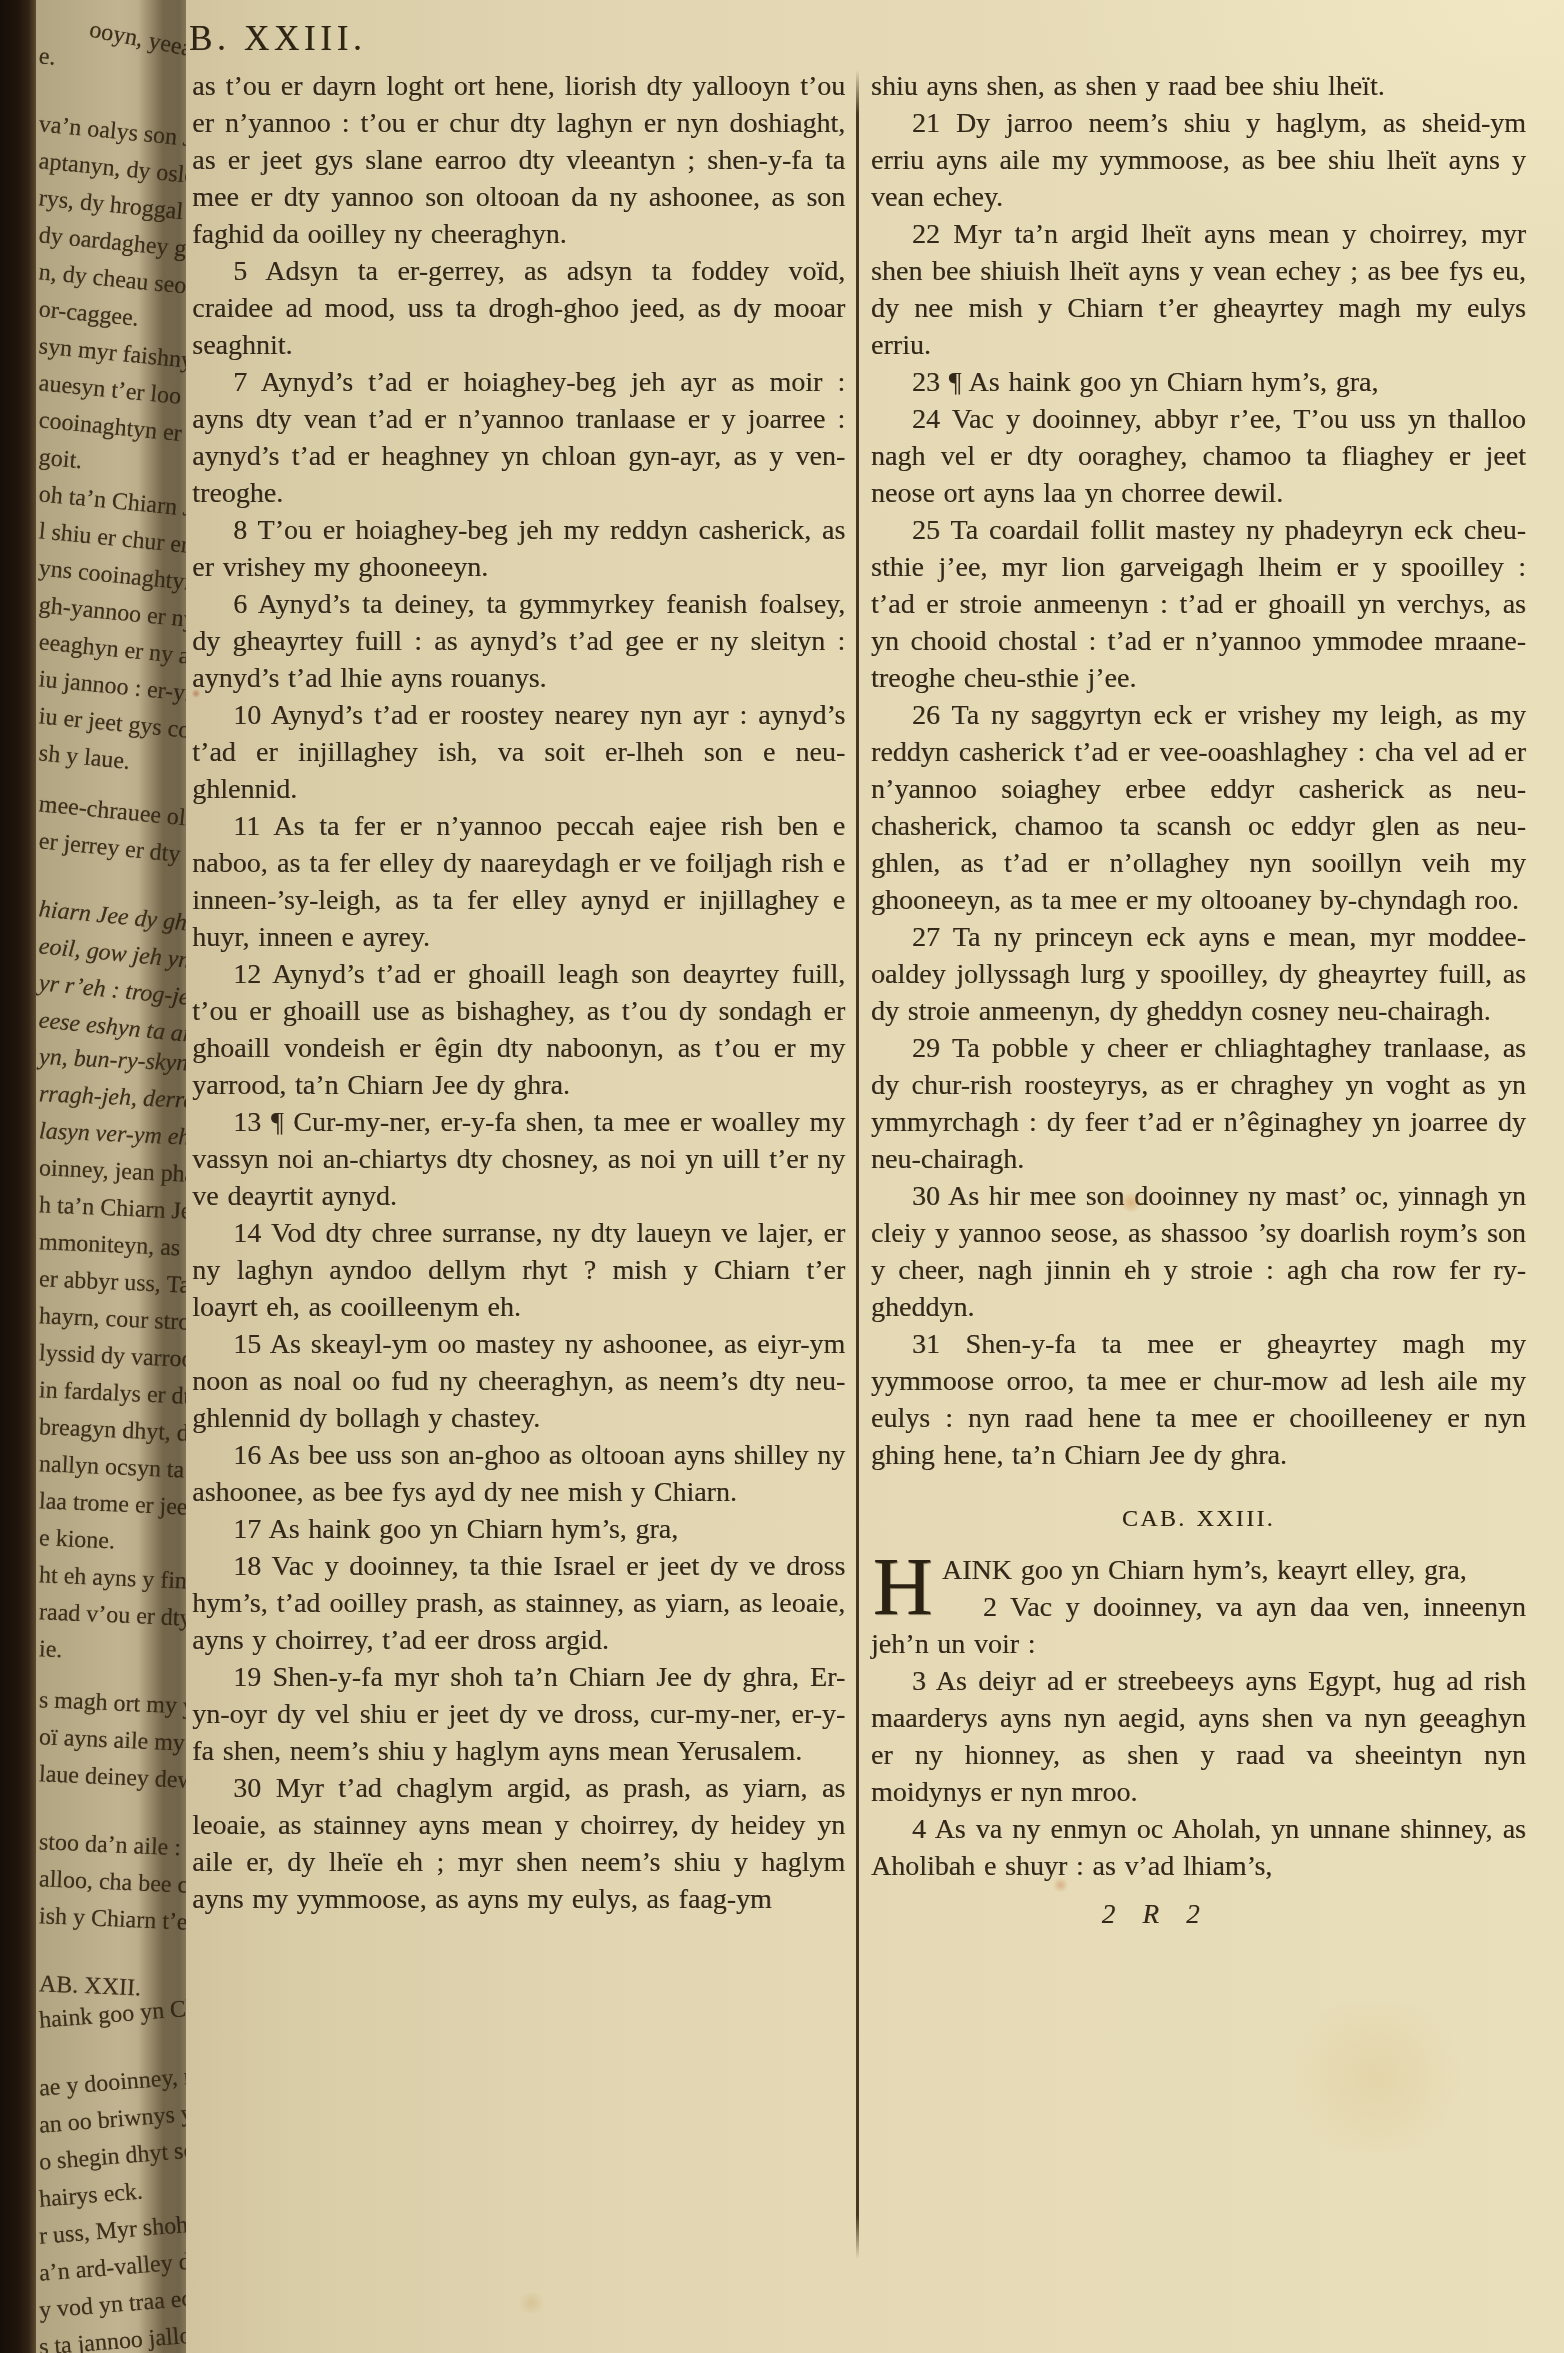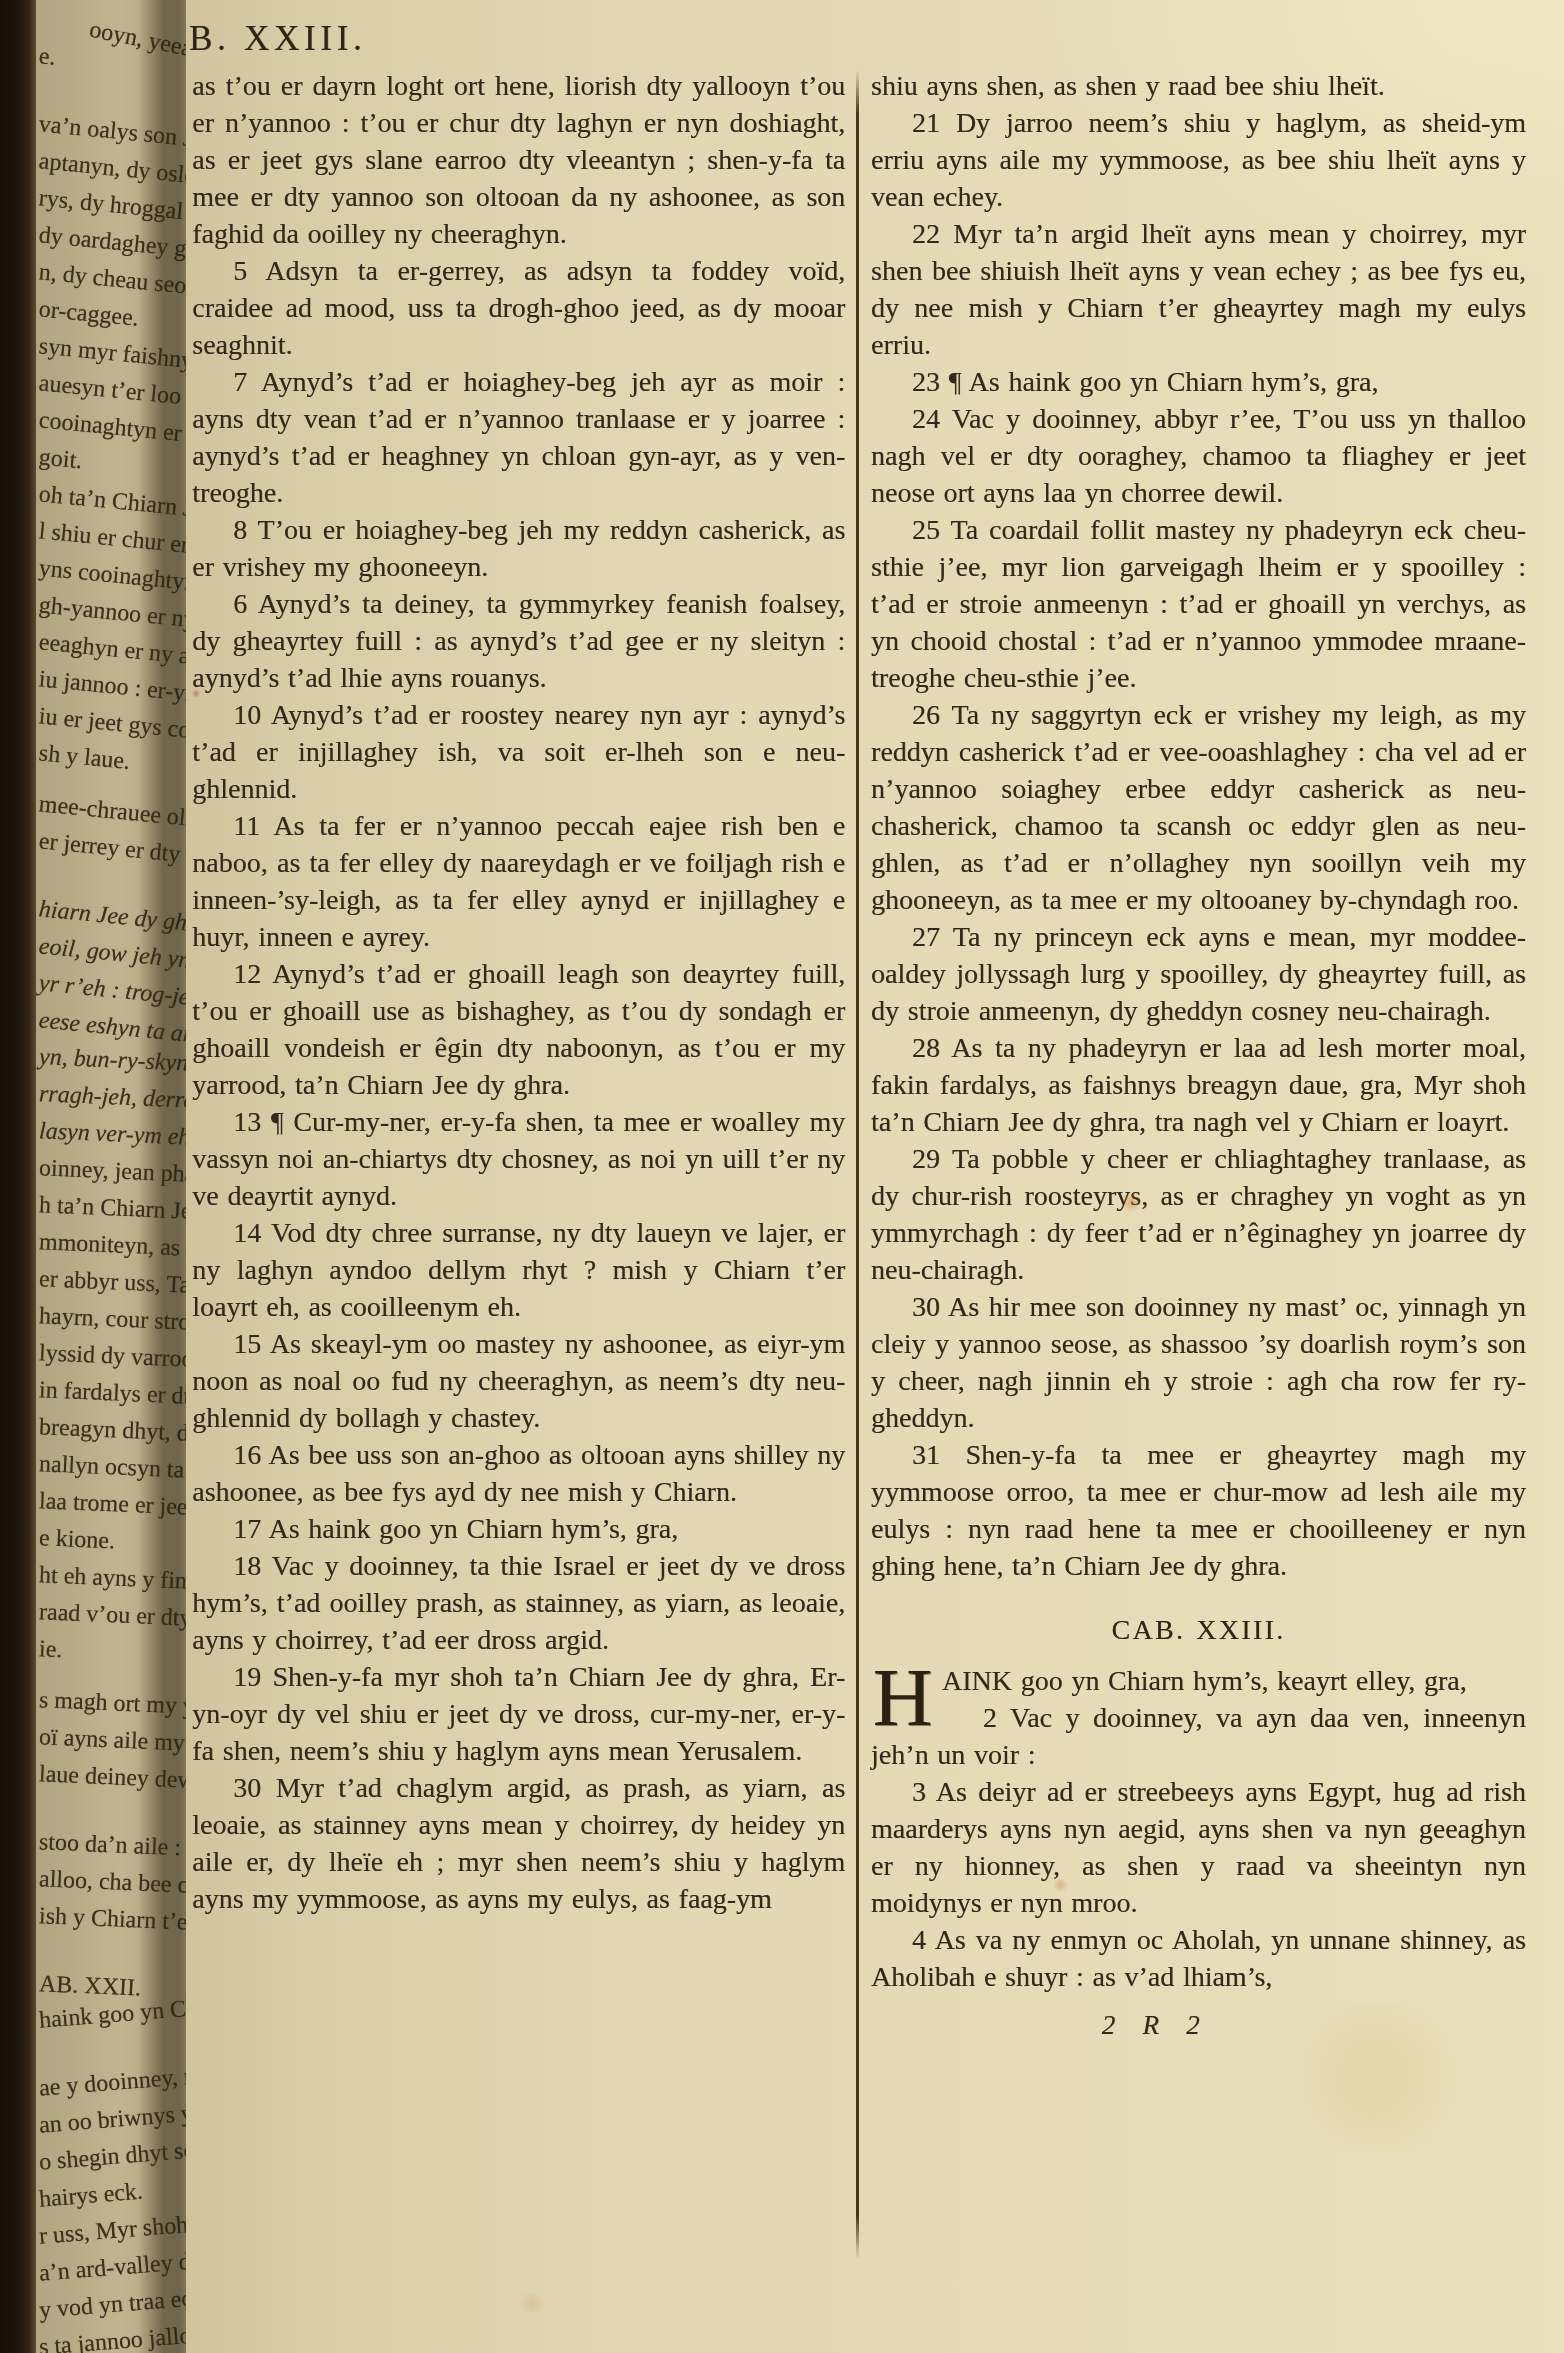--- a/index.html
+++ b/index.html
@@ -35,21 +35,21 @@
     transform:translateX(-78px);color:#2f2514;text-shadow:0.4px 0.4px 0.6px rgba(45,33,15,.5);}
   .columns{display:flex;align-items:flex-start;padding:7.8px 39px 0 6.3px;}
   .col{text-align:justify;font-size:28px;line-height:37px;word-spacing:.06em;
     text-shadow:0.3px 0.3px 0.5px rgba(45,33,15,.45);}
   .col-left{flex:none;width:653px;}
   .col-divider{flex:none;width:2.3px;height:2189px;margin:3.1px 12.5px 0 11px;
     background:linear-gradient(180deg,rgba(70,55,33,0),#46371f 2%,#46371f 98%,rgba(70,55,33,0));}
   .col-right{flex:1;min-width:0;}
   .verse{margin:0;text-indent:41px;}
   .cont{text-indent:0;}
-  .chapter-heading{margin:27px 0 14px 0;font-weight:normal;font-size:28px;letter-spacing:2.3px;
+  .chapter-heading{margin:27px 0 14px 0;font-weight:normal;font-size:24px;letter-spacing:2.3px;
     text-align:center;text-indent:0;color:#2f2514;}
   .dropcap-para{text-indent:0;}
   .dc{float:left;font-size:83px;line-height:63px;padding:4.7px 9.4px 0 1.6px;color:#2b2112;
     text-shadow:0.8px 0.8px 0.8px rgba(45,33,15,.5);}
   .signature{text-align:center;font-size:27px;letter-spacing:9.4px;margin-top:12.5px;
     transform:translateX(-43px);font-style:italic;}
   
   .stain{position:absolute;border-radius:50%;pointer-events:none;}
   .stain-1{left:1119px;top:1193px;width:23.5px;height:19px;
     background:radial-gradient(circle,rgba(198,116,38,.40),rgba(198,116,38,0) 70%);}
@@ -172,21 +172,20 @@
         <div>
 
         <p class="verse cont">shiu ayns shen, as shen y raad bee shiu lheït.</p>
             <p class="verse">21 Dy jarroo neem’s shiu y haglym, as sheid-ym erriu ayns aile my yymmoose, as bee shiu lheït ayns y vean echey.</p>
             <p class="verse">22 Myr ta’n argid lheït ayns mean y choirrey, myr shen bee shiuish lheït ayns y vean echey ; as bee fys eu, dy nee mish y Chiarn t’er gheayrtey magh my eulys erriu.</p>
             <p class="verse">23 ¶ As haink goo yn Chiarn hym’s, gra,</p>
             <p class="verse">24 Vac y dooinney, abbyr r’ee, T’ou uss yn thalloo nagh vel er dty ooraghey, chamoo ta fliaghey er jeet neose ort ayns laa yn chorree dewil.</p>
             <p class="verse">25 Ta coardail follit mastey ny phadeyryn eck cheu-sthie j’ee, myr lion garveigagh lheim er y spooilley : t’ad er stroie anmeenyn : t’ad er ghoaill yn verchys, as yn chooid chostal : t’ad er n’yannoo ymmodee mraane-treoghe cheu-sthie j’ee.</p>
             <p class="verse">26 Ta ny saggyrtyn eck er vrishey my leigh, as my reddyn casherick t’ad er vee-ooashlaghey : cha vel ad er n’yannoo soiaghey erbee eddyr casherick as neu-chasherick, chamoo ta scansh oc eddyr glen as neu-ghlen, as t’ad er n’ollaghey nyn sooillyn veih my ghooneeyn, as ta mee er my oltooaney by-chyndagh roo.</p>
             <p class="verse">27 Ta ny princeyn eck ayns e mean, myr moddee-oaldey jollyssagh lurg y spooilley, dy gheayrtey fuill, as dy stroie anmeenyn, dy gheddyn cosney neu-chairagh.</p>
-            <p class="verse">28 As ta ny phadeyryn er laa ad lesh morter moal, fakin fardalys, as faishnys breagyn daue, gra, Myr shoh ta’n Chiarn Jee dy ghra, tra nagh vel y Chiarn er loayrt.</p>
             <p class="verse">29 Ta pobble y cheer er chliaghtaghey tranlaase, as dy chur-rish roosteyrys, as er chraghey yn voght as yn ymmyrchagh : dy feer t’ad er n’êginaghey yn joarree dy neu-chairagh.</p>
             <p class="verse">30 As hir mee son dooinney ny mast’ oc, yinnagh yn cleiy y yannoo seose, as shassoo ’sy doarlish roym’s son y cheer, nagh jinnin eh y stroie : agh cha row fer ry-gheddyn.</p>
             <p class="verse">31 Shen-y-fa ta mee er gheayrtey magh my yymmoose orroo, ta mee er chur-mow ad lesh aile my eulys : nyn raad hene ta mee er chooilleeney er nyn ghing hene, ta’n Chiarn Jee dy ghra.</p>
           </div>
 
         <h2 class="chapter-heading">CAB. XXIII.</h2>
 
         <p class="verse dropcap-para">
           <span class="dc">H</span><span>AINK goo yn Chiarn hym’s, keayrt elley, gra,</span>
         </p>

